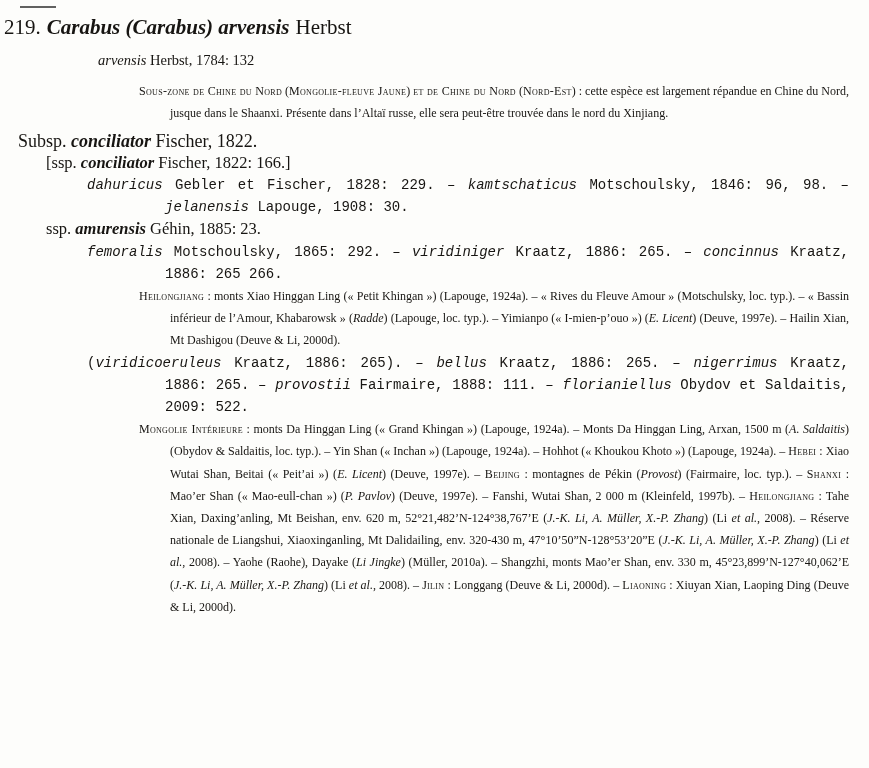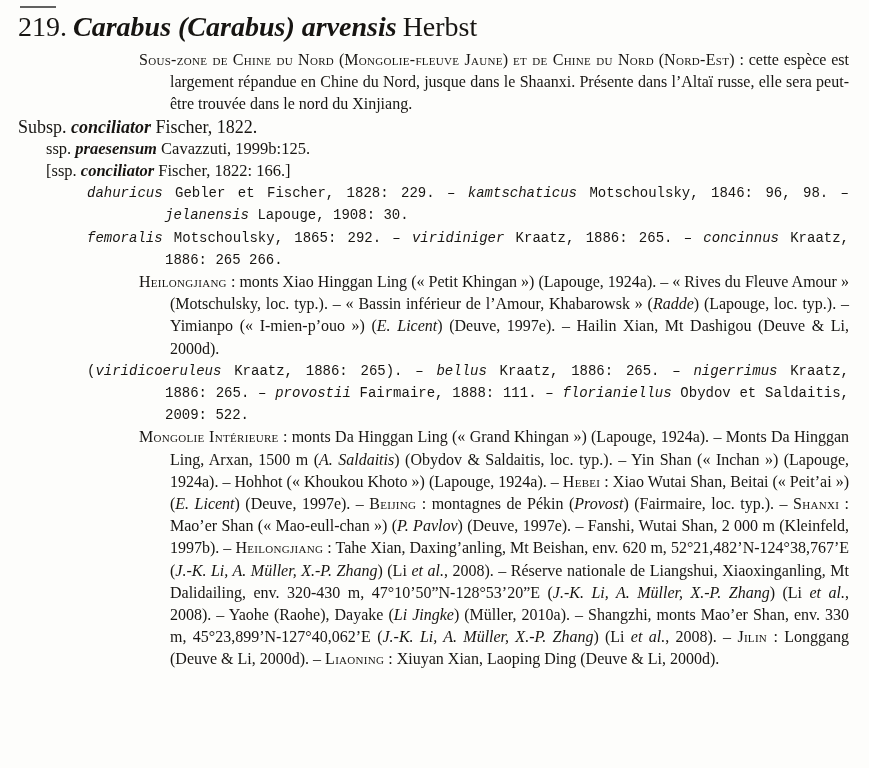--- a/index.html
+++ b/index.html
@@ -16,39 +16,39 @@
     position: relative;
   }
   .artifact {
     position: absolute;
     left: 20px; top: 6px;
     width: 36px; height: 2px;
     background: #3a3a3a;
     opacity: .8;
   }
   .title {
-    font-size: 28px;
+    font-size: 21px;
     font-weight: normal;
     line-height: 26px;
-    margin: 0 0 9px 18px;
+    margin: 0 0 9px 4px;
   }
   .title .sp { margin-left: 6px; }
   .para {
     line-height: 22.2px;
     margin: 0 10px 0 0;
   }
   .chresonym {
     margin-left: 98px;
     font-size: 14.5px;
     margin-bottom: 9px;
   }
   .distribution {
     margin-left: 170px;
     text-indent: -31px;
-    font-size: 16px;
+    font-size: 12px;
     text-align: justify;
   }
   .chresonym + .distribution { margin-bottom: 5px; }
   .subsp {
     margin-left: 18px;
     font-size: 18px;
   }
   .ssp {
     margin-left: 46px;
     font-size: 16.5px;
@@ -66,23 +66,24 @@
 </style>
 </head>
 <body>
 
 <div class="artifact"></div>
 
 <h1 class="title"><span>219.</span><span class="seg-bi sp">Carabus (Carabus) arvensis</span><span class="sp">Herbst</span></h1>
 
 <section>
   <div>
+      <p class="para chresonym"><span class="seg-i">arvensis</span><span> Herbst, 1784: 132</span></p>
       <p class="para distribution"><span class="seg-sc">Sous-zone de Chine du Nord</span><span> (</span><span class="seg-sc">Mongolie-fleuve Jaune</span><span>) </span><span class="seg-sc">et de Chine du Nord</span><span> (</span><span class="seg-sc">Nord-Est</span><span>) : cette espèce est largement répandue en Chine du Nord, jusque dans le Shaanxi. Présente dans l’Altaï russe, elle sera peut-être trouvée dans le nord du Xinjiang.</span></p>
       <p class="para subsp"><span>Subsp. </span><span class="seg-bi">conciliator</span><span> Fischer, 1822.</span></p>
-      <p class="para ssp"><span>ssp. </span><span class="seg-bi">praesensum</span><span> Cavazzuti, 1999b:125.</span></p>
       <p class="para ssp"><span>[ssp. </span><span class="seg-bi">conciliator</span><span> Fischer, 1822: 166.]</span></p>
       <p class="para synonyms"><span class="seg-i">dahuricus</span><span> Gebler et Fischer, 1828: 229. – </span><span class="seg-i">kamtschaticus</span><span> Motschoulsky, 1846: 96, 98. – </span><span class="seg-i">jelanensis</span><span> Lapouge, 1908: 30.</span></p>
+      <p class="para ssp"><span>ssp. </span><span class="seg-bi">amurensis</span><span> Géhin, 1885: 23.</span></p>
       <p class="para synonyms"><span class="seg-i">femoralis</span><span> Motschoulsky, 1865: 292. – </span><span class="seg-i">viridiniger</span><span> Kraatz, 1886: 265. – </span><span class="seg-i">concinnus</span><span> Kraatz, 1886: 265 266.</span></p>
       <p class="para distribution"><span class="seg-sc">Heilongjiang</span><span> : monts Xiao Hinggan Ling (« Petit Khingan ») (Lapouge, 1924a). – « Rives du Fleuve Amour » (Motschulsky, loc. typ.). – « Bassin inférieur de l’Amour, Khabarowsk » (</span><span class="seg-i">Radde</span><span>) (Lapouge, loc. typ.). – Yimianpo (« I-mien-p’ouo ») (</span><span class="seg-i">E. Licent</span><span>) (Deuve, 1997e). – Hailin Xian, Mt Dashigou (Deuve &amp; Li, 2000d).</span></p>
       <p class="para synonyms"><span>(</span><span class="seg-i">viridicoeruleus</span><span> Kraatz, 1886: 265). – </span><span class="seg-i">bellus</span><span> Kraatz, 1886: 265. – </span><span class="seg-i">nigerrimus</span><span> Kraatz, 1886: 265. – </span><span class="seg-i">provostii</span><span> Fairmaire, 1888: 111. – </span><span class="seg-i">florianiellus</span><span> Obydov et Saldaitis, 2009: 522.</span></p>
       <p class="para distribution"><span class="seg-sc">Mongolie Intérieure</span><span> : monts Da Hinggan Ling (« Grand Khingan ») (Lapouge, 1924a). – Monts Da Hinggan Ling, Arxan, 1500 m (</span><span class="seg-i">A. Saldaitis</span><span>) (Obydov &amp; Saldaitis, loc. typ.). – Yin Shan (« Inchan ») (Lapouge, 1924a). – Hohhot (« Khoukou Khoto ») (Lapouge, 1924a). – </span><span class="seg-sc">Hebei</span><span> : Xiao Wutai Shan, Beitai (« Peit’ai ») (</span><span class="seg-i">E. Licent</span><span>) (Deuve, 1997e). – </span><span class="seg-sc">Beijing</span><span> : montagnes de Pékin (</span><span class="seg-i">Provost</span><span>) (Fairmaire, loc. typ.). – </span><span class="seg-sc">Shanxi</span><span> : Mao’er Shan (« Mao-eull-chan ») (</span><span class="seg-i">P. Pavlov</span><span>) (Deuve, 1997e). – Fanshi, Wutai Shan, 2 000 m (Kleinfeld, 1997b). – </span><span class="seg-sc">Heilongjiang</span><span> : Tahe Xian, Daxing’anling, Mt Beishan, env. 620 m, 52°21,482’N-124°38,767’E (</span><span class="seg-i">J.-K. Li, A. Müller, X.-P. Zhang</span><span>) (Li </span><span class="seg-i">et al.</span><span>, 2008). – Réserve nationale de Liangshui, Xiaoxinganling, Mt Dalidailing, env. 320-430 m, 47°10’50”N-128°53’20”E (</span><span class="seg-i">J.-K. Li, A. Müller, X.-P. Zhang</span><span>) (Li </span><span class="seg-i">et al.</span><span>, 2008). – Yaohe (Raohe), Dayake (</span><span class="seg-i">Li Jingke</span><span>) (Müller, 2010a). – Shangzhi, monts Mao’er Shan, env. 330 m, 45°23,899’N-127°40,062’E (</span><span class="seg-i">J.-K. Li, A. Müller, X.-P. Zhang</span><span>) (Li </span><span class="seg-i">et al.</span><span>, 2008). – </span><span class="seg-sc">Jilin</span><span> : Longgang (Deuve &amp; Li, 2000d). – </span><span class="seg-sc">Liaoning</span><span> : Xiuyan Xian, Laoping Ding (Deuve &amp; Li, 2000d).</span></p>
     </div>
 </section>
 
 </body></html>

